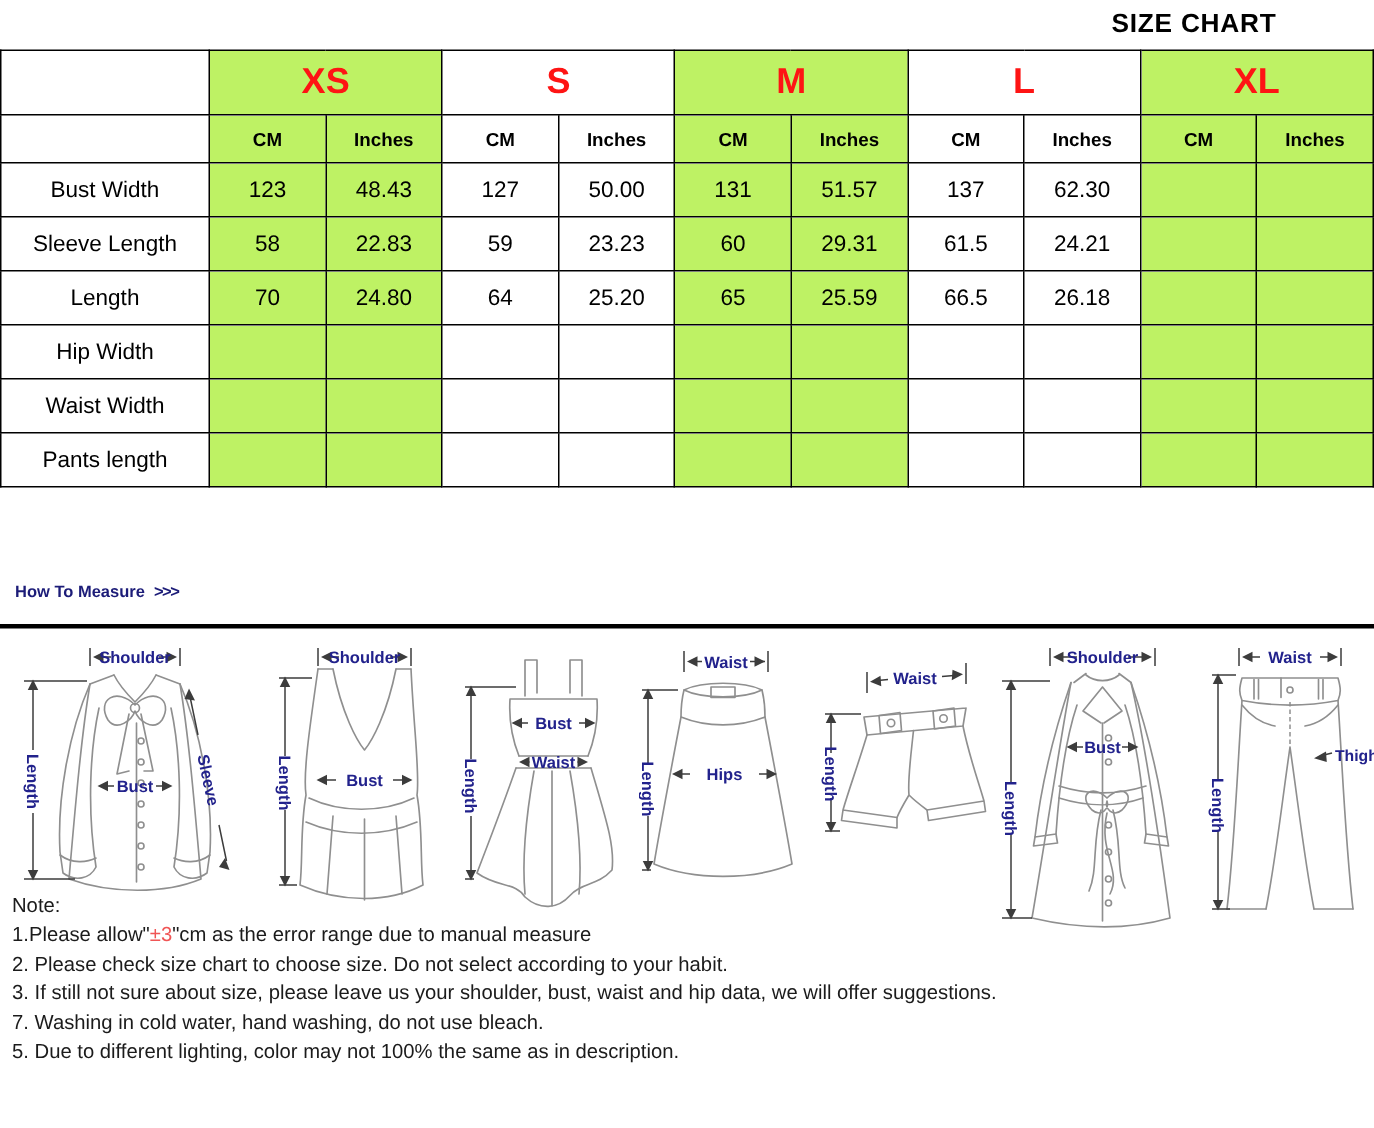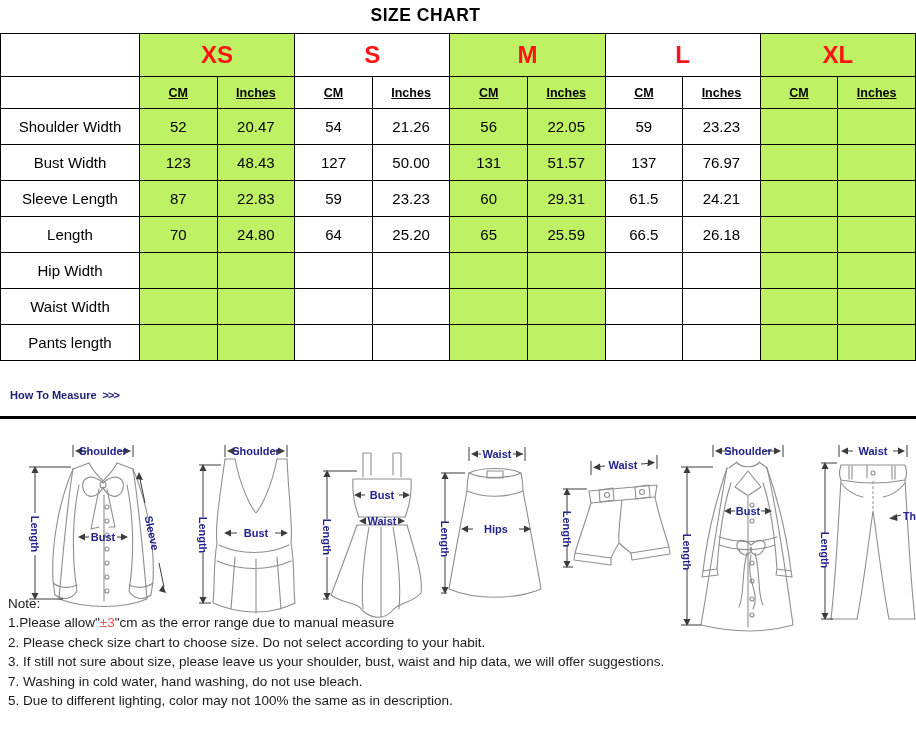--- a/index.html
+++ b/index.html
@@ -1,35 +1,35 @@
 <!DOCTYPE html>
 <html><head>
 <meta charset="utf-8">
 <style>
   html,body { margin:0; padding:0; background:#fff; }
   body { width:916px; height:752px; position:relative; font-family:"Liberation Sans", sans-serif; color:#000; overflow:hidden; }
 
-  .page-title { position:absolute; top:5px; left:0; width:851px; text-align:center;
+  .page-title { position:absolute; top:5px; left:0; width:851px; text-align:right;
     font-size:17.5px; font-weight:bold; letter-spacing:0.5px; }
 
   table.size-chart { position:absolute; top:33px; left:0; width:916px;
     border-collapse:collapse; table-layout:fixed; }
   table.size-chart th, table.size-chart td { border:1px solid #000; text-align:center; vertical-align:middle; padding:0; overflow:hidden; }
   .size-h { height:42px; font-size:24px; font-weight:600; color:#fe1414; font-family:"Liberation Sans", sans-serif; }
-  .unit-h { height:31px; font-size:12.5px; font-weight:bold;text-decoration:underline; }
+  .unit-h { height:31px; font-size:12.5px; font-weight:bold; }
   .row-label { font-weight:normal; font-size:13px; background:#fff; }
   .val { height:35px; font-size:15px; font-weight:normal; }
   .shade { background:#bef264; }
 
   .h2m { position:absolute; top:389px; left:10px; font-size:11px; font-weight:bold; color:#1c1c78; }
   .h2m .chev { letter-spacing:-1px; margin-left:6px; font-weight:900; }
   .divider { position:absolute; top:416px; left:0; width:916px; height:3px; background:#000; }
 
   .figures { position:absolute; top:428px; left:0; width:916px; height:198px; }
-  .fig { position:absolute; top:0; height:196px; margin:13px; padding:0; }
+  .fig { position:absolute; top:0; height:196px; margin:0; padding:0; }
   .art  { stroke:#8f8f8f; fill:none; stroke-width:1.1; stroke-linecap:round; stroke-linejoin:round; }
   .m    { stroke:#3c3c3c; fill:none; stroke-width:1; }
   .md   { stroke:#8f8f8f; fill:none; stroke-width:1; stroke-dasharray:3 2; }
   .ah   { fill:#3c3c3c; stroke:none; }
   .lbl  { fill:#22228c; font-family:"Liberation Sans", sans-serif; font-size:11px; font-weight:bold; }
   .lbl-s{ fill:#22228c; font-family:"Liberation Sans", sans-serif; font-size:10.5px; font-weight:bold; }
 
   .notes { position:absolute; top:594px; left:8px; width:900px; font-size:13.5px; color:#1b1b1b; line-height:19.4px; }
   .note-hl { color:#f05555; }
 </style>
@@ -70,48 +70,35 @@
         <th class="unit-h shade">CM</th>
         <th class="unit-h shade">Inches</th>
         <th class="unit-h">CM</th>
         <th class="unit-h">Inches</th>
         <th class="unit-h shade">CM</th>
         <th class="unit-h shade">Inches</th>
       </tr>
   </thead>
   <tbody id="chart-body">
       <tr>
-        <th class="row-label val">Shoulder Width</th>
-        <td class="val shade">52</td>
-        <td class="val shade">20.47</td>
-        <td class="val">54</td>
-        <td class="val">21.26</td>
-        <td class="val shade">56</td>
-        <td class="val shade">22.05</td>
-        <td class="val">59</td>
-        <td class="val">23.23</td>
-        <td class="val shade"></td>
-        <td class="val shade"></td>
-      </tr>
-      <tr>
         <th class="row-label val">Bust Width</th>
         <td class="val shade">123</td>
         <td class="val shade">48.43</td>
         <td class="val">127</td>
         <td class="val">50.00</td>
         <td class="val shade">131</td>
         <td class="val shade">51.57</td>
         <td class="val">137</td>
-        <td class="val">76.97</td>
+        <td class="val">62.30</td>
         <td class="val shade"></td>
         <td class="val shade"></td>
       </tr>
       <tr>
         <th class="row-label val">Sleeve Length</th>
-        <td class="val shade">87</td>
+        <td class="val shade">58</td>
         <td class="val shade">22.83</td>
         <td class="val">59</td>
         <td class="val">23.23</td>
         <td class="val shade">60</td>
         <td class="val shade">29.31</td>
         <td class="val">61.5</td>
         <td class="val">24.21</td>
         <td class="val shade"></td>
         <td class="val shade"></td>
       </tr>

